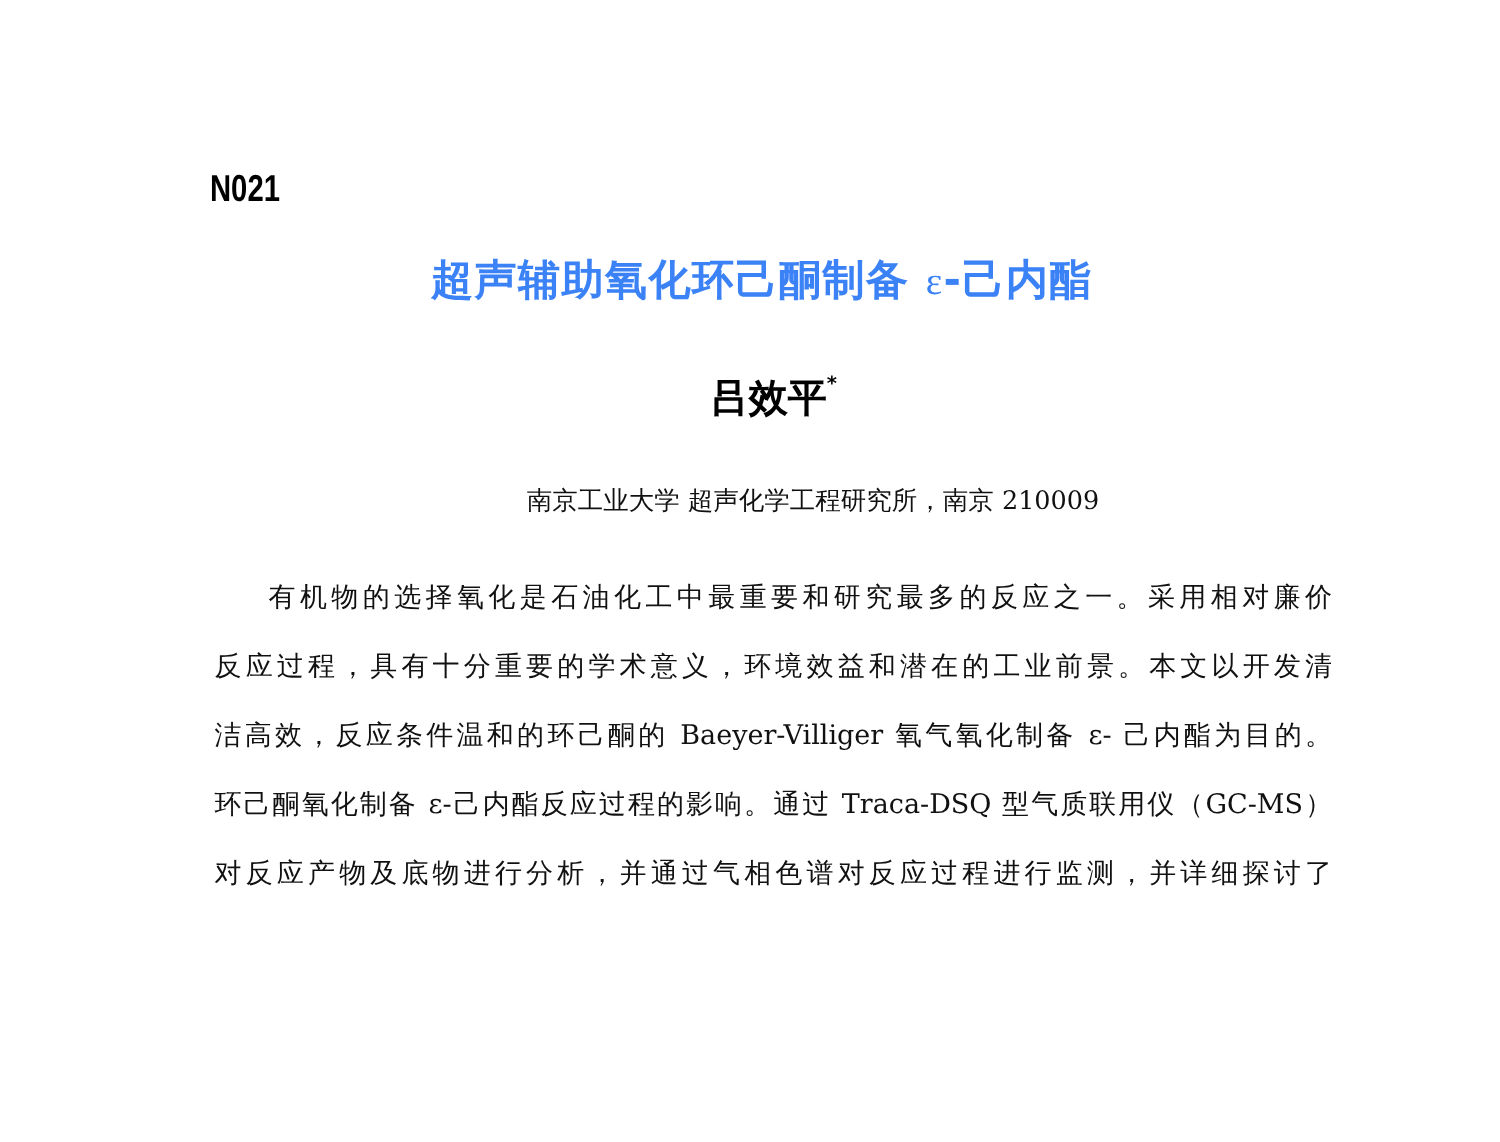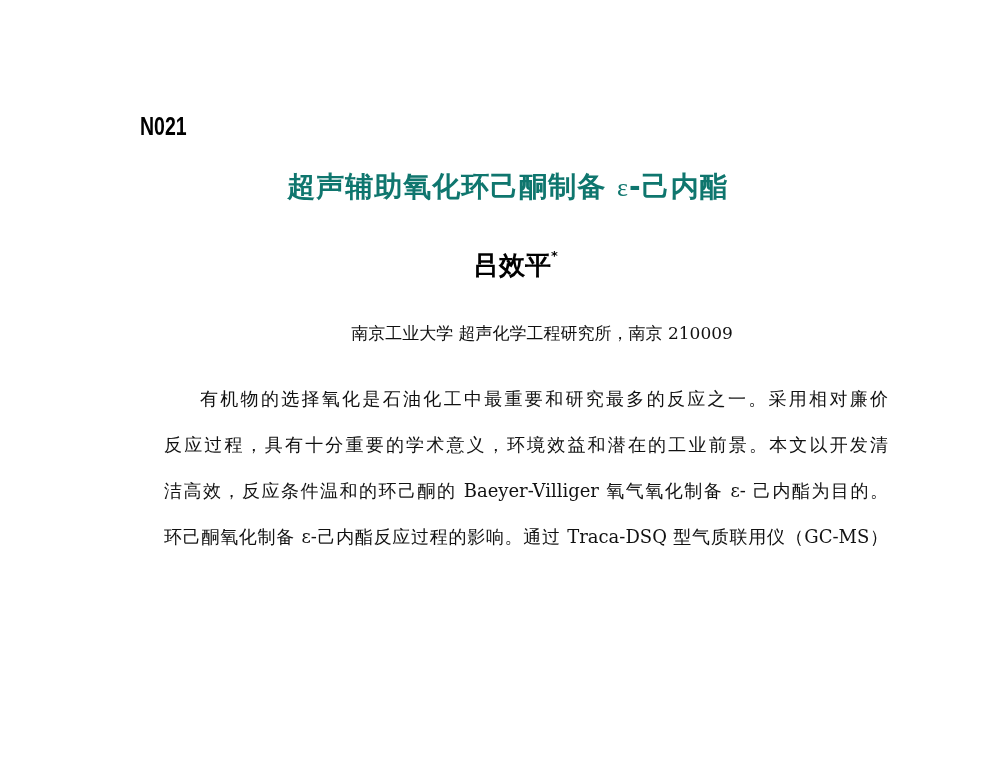--- a/index.html
+++ b/index.html
@@ -28,21 +28,21 @@
     }
     .title {
       position: absolute;
       left: 0;
       width: 1000px;
       top: 168px;
       text-align: center;
       font-family: "DejaVu Sans", sans-serif;
       font-weight: bold;
       font-size: 28px;
-      color: #0f766e;
+      color: #3b82f6;
       padding-left: 16px;
       box-sizing: border-box;
       letter-spacing: 1px;
     }
     .title .eps {
       font-family: "Liberation Serif", serif;
       font-weight: normal;
       font-size: 26px;
     }
     .author {
@@ -83,21 +83,20 @@
       font-family: "DejaVu Serif", serif;
       font-size: 18px;
       color: #111;
     }
     .line {
       height: 46px;
       line-height: 38px;
       white-space: nowrap;
       text-align: justify;
       text-align-last: justify;
-      margin-left: 21px;
     }
     .line.first {
       padding-left: 36px;
     }
     .line.last-visible {
       text-align-last: justify;
     }
     .cut-line {
       position: absolute;
       left: 143px;
@@ -124,17 +123,18 @@
 
 <div class="author"><span>吕效平</span><sup>*</sup></div>
 
 <div class="affiliation">南京工业大学  超声化学工程研究所，南京  210009</div>
 
 <div class="body-text">
   <div class="line first">有机物的选择氧化是石油化工中最重要和研究最多的反应之一。采用相对廉价</div>
   <div class="line">反应过程，具有十分重要的学术意义，环境效益和潜在的工业前景。本文以开发清</div>
   <div class="line">洁高效，反应条件温和的环己酮的 Baeyer-Villiger 氧气氧化制备 ε- 己内酯为目的。</div>
   <div class="line">环己酮氧化制备 ε-己内酯反应过程的影响。通过 Traca-DSQ 型气质联用仪（GC-MS）</div>
+  <div class="line">对反应产物及底物进行分析，并通过气相色谱对反应过程进行监测，并详细探讨了</div>
 </div>
 
 <div class="cut-line">
   <div class="line">对反应的影响，得到了较优的工艺条件</div>
 </div>
 
 </body></html>

